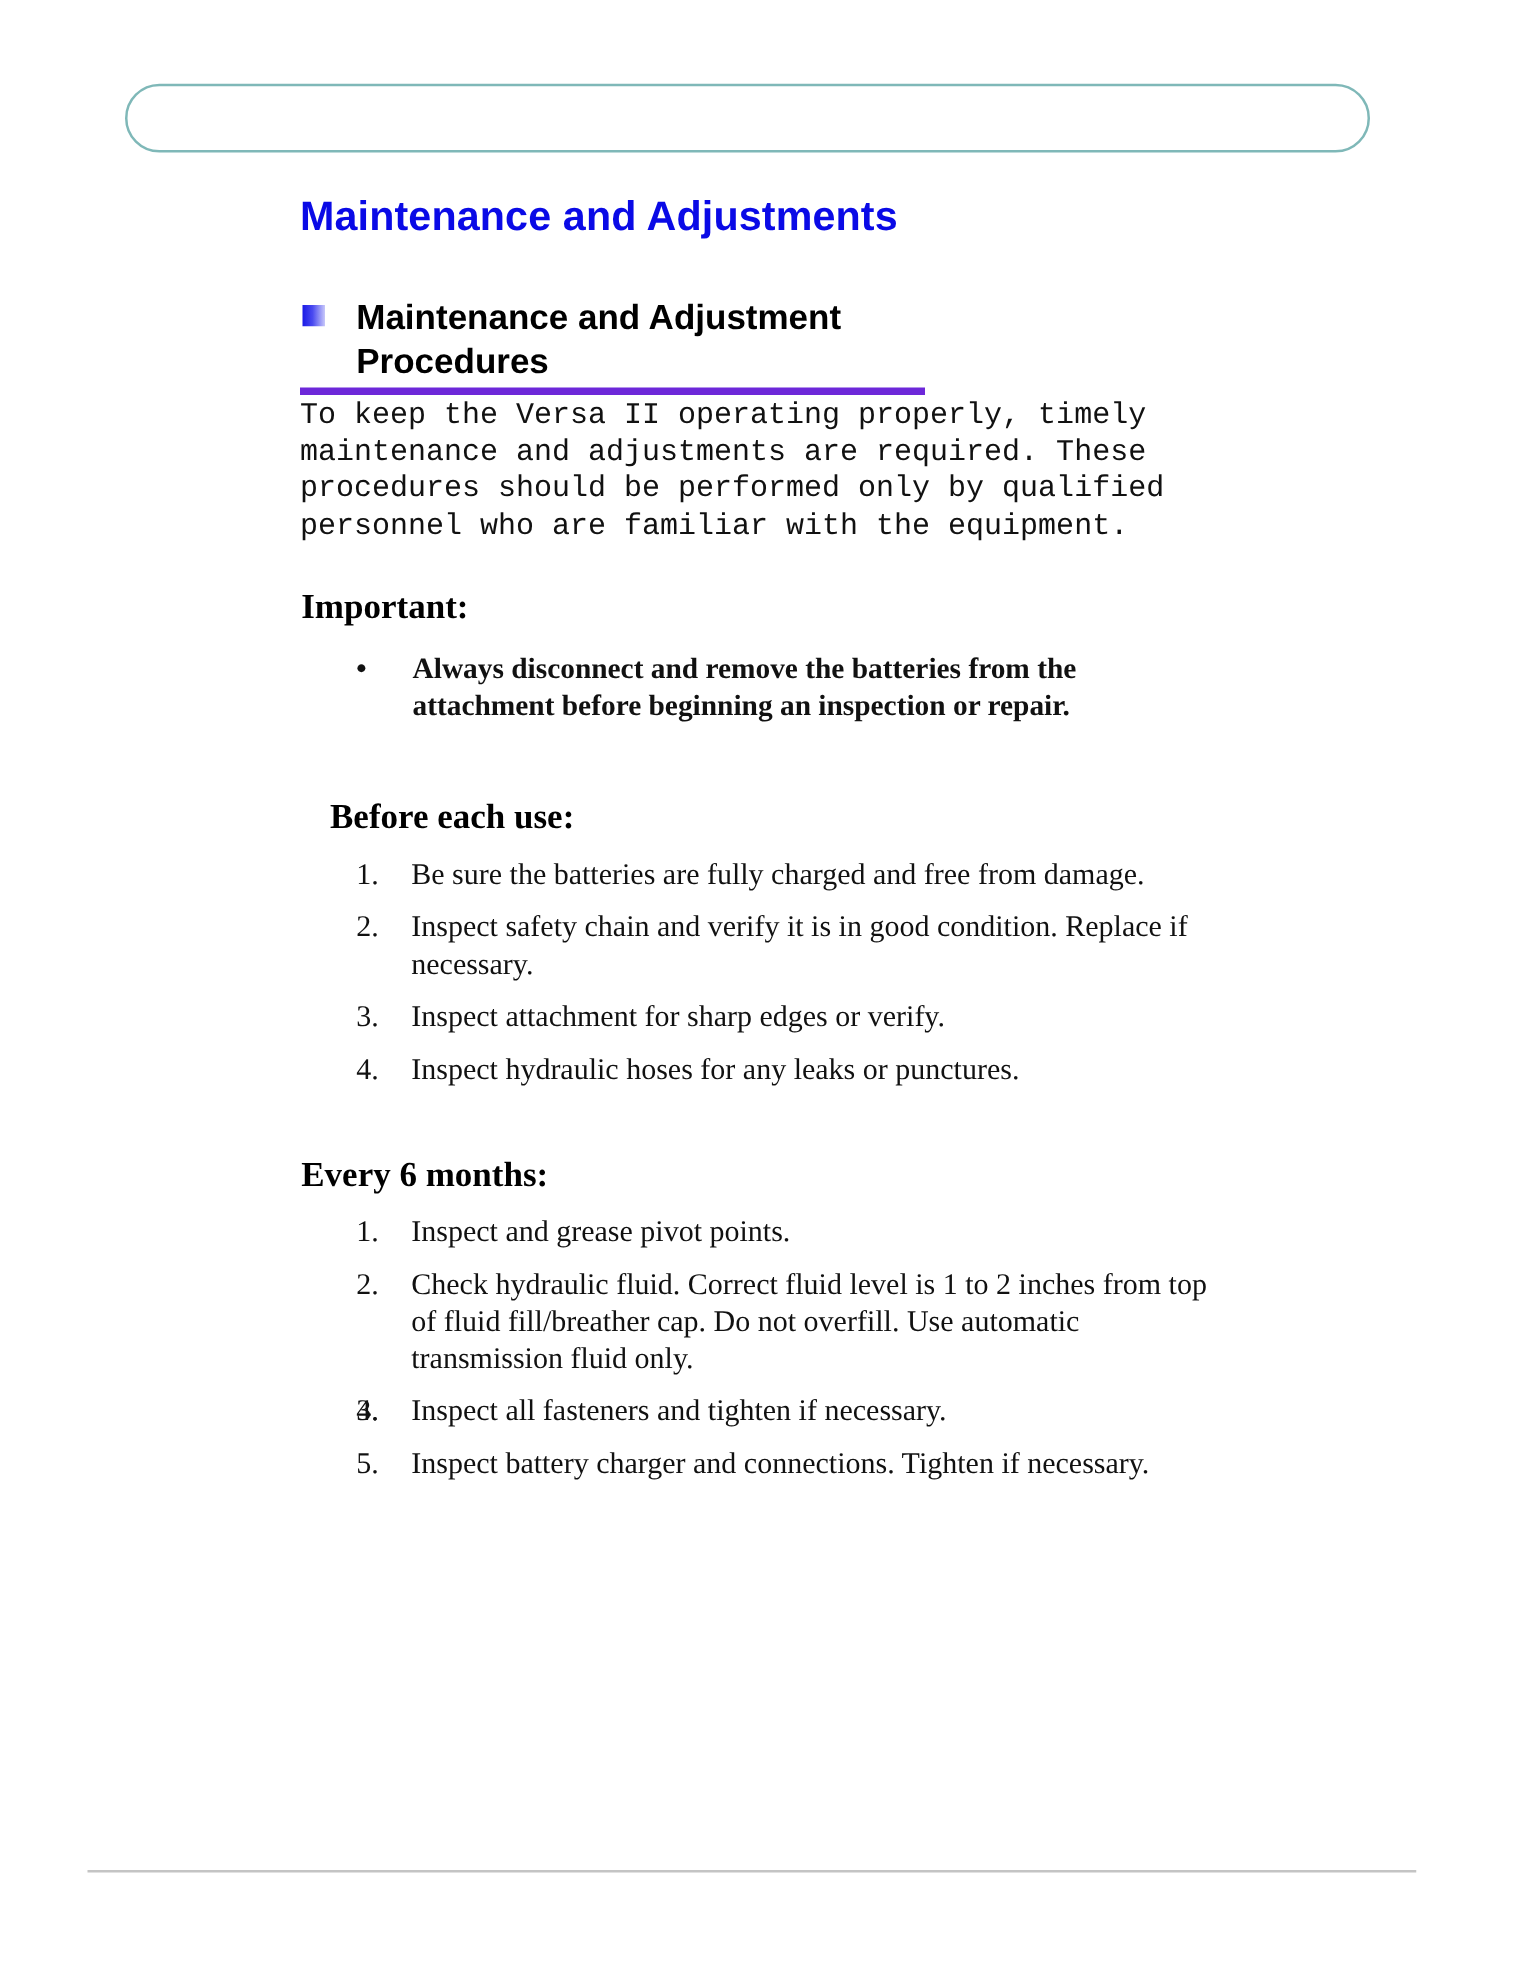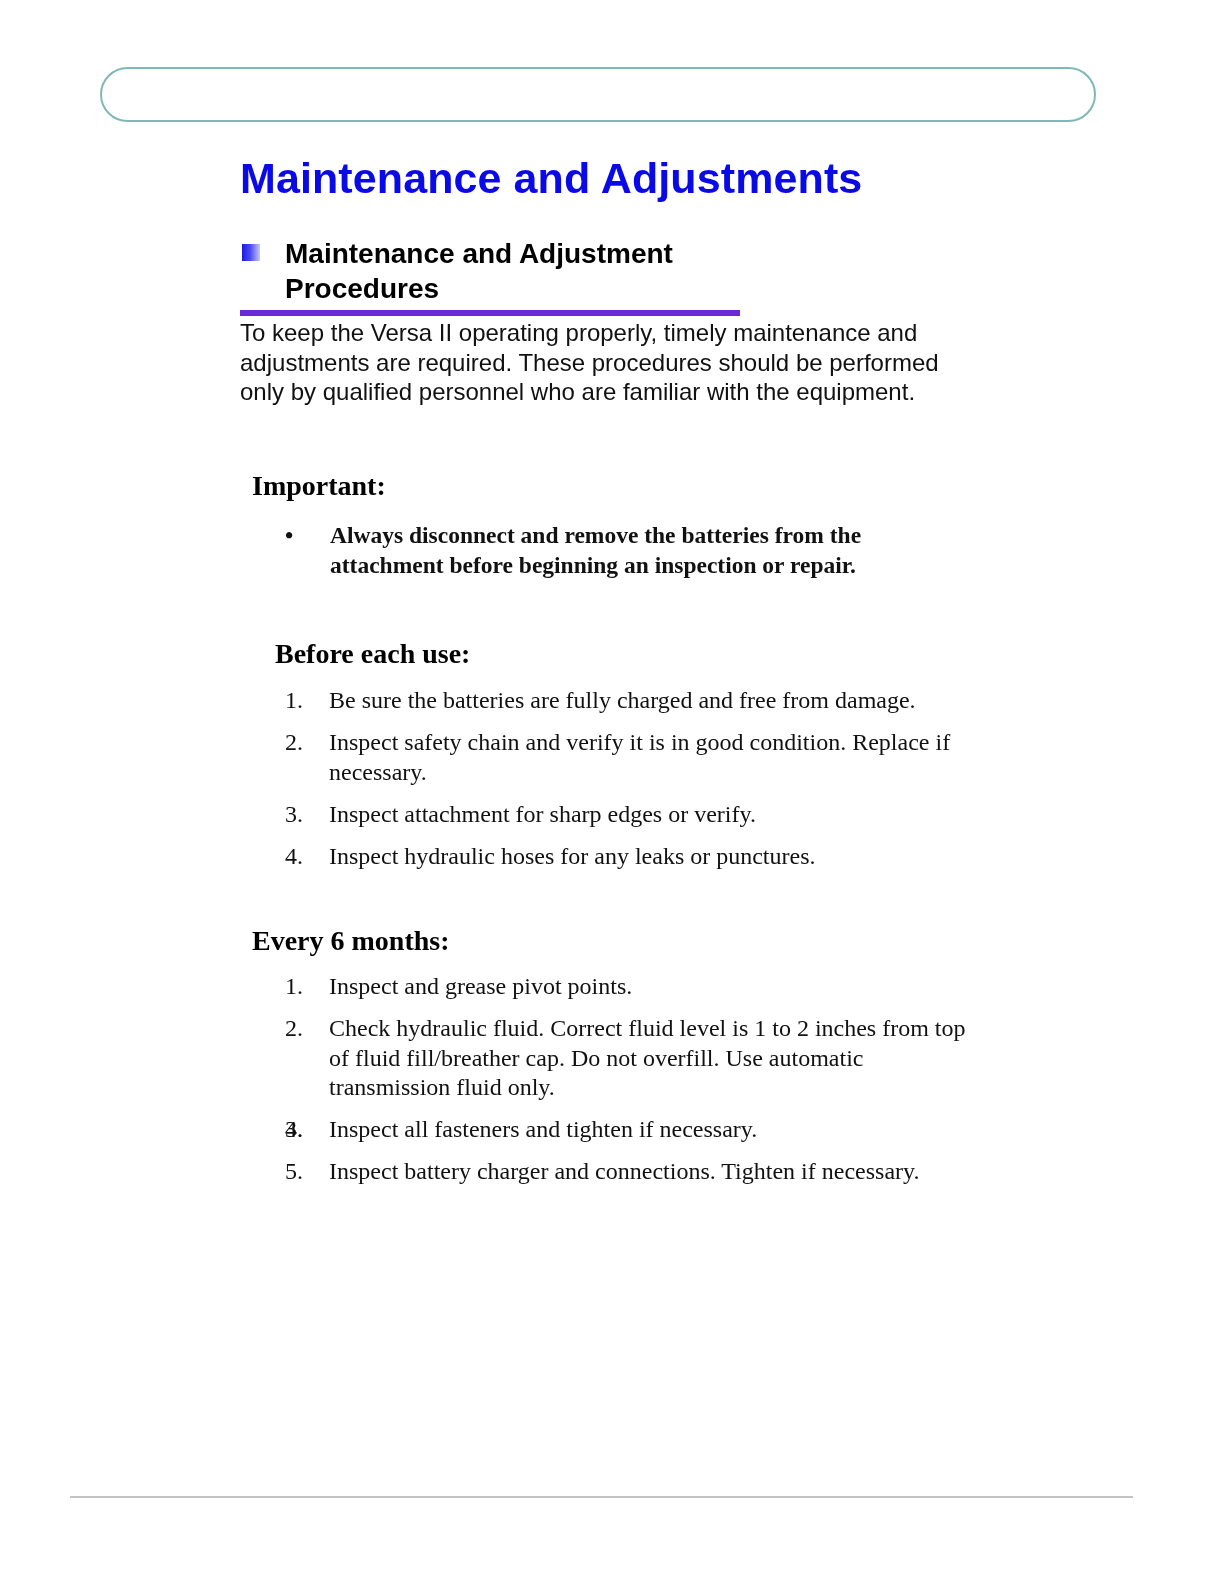--- a/index.html
+++ b/index.html
@@ -5,40 +5,40 @@
   html, body { margin: 0; padding: 0; background: #ffffff; }
   body { width: 1224px; height: 1584px; position: relative; overflow: hidden; }
   .header-box {
     position: absolute; left: 100px; top: 67px; width: 996px; height: 55px;
     border: 2px solid #7fb8b8; border-radius: 28px; box-sizing: border-box;
   }
   .content { position: absolute; left: 240px; top: 0; width: 740px; }
   .title {
     position: absolute; top: 154px; left: 0;
     font-family: "Liberation Sans", sans-serif; font-weight: bold;
-    font-size: 43px; color: #0a0ae6; white-space: nowrap; letter-spacing: 0.1px;
+    font-size: 33px; color: #0a0ae6; white-space: nowrap; letter-spacing: 0.1px;
   }
   .subhead {
     position: absolute; top: 236px; left: 0; width: 500px;
     border-bottom: 6px solid #6d28d9; padding-bottom: 4px;
   }
   .bullet-square {
     position: absolute; left: 2px; top: 8px; width: 18px; height: 17px;
     background: linear-gradient(to right, #1a1ae6 0%, #4a4af0 45%, #c8c8fa 100%);
   }
   .subhead-text {
     margin-left: 45px; font-family: "Liberation Sans", sans-serif; font-weight: bold;
     font-size: 28px; line-height: 35px; color: #000;
   }
   .para {
     position: absolute; top: 318px; left: 0; width: 720px;
-    font-family: Liberation Sans, sans-serif; font-size: 24px; line-height: 29.5px; color: #111;
+    font-family: Liberation Mono, monospace; font-size: 24px; line-height: 29.5px; color: #111;
   }
   .section-heading {
-    position: absolute; left: 12px; font-family: "Liberation Serif", serif; font-weight: bold;
+    position: absolute; left: 1px; font-family: "Liberation Serif", serif; font-weight: bold;
     font-size: 28px; color: #000; white-space: nowrap;
   }
   .important-list {
     position: absolute; top: 520px; left: 0; width: 700px;
   }
   .imp-item { position: relative; padding-left: 90px; font-family: "Liberation Serif", serif;
     font-weight: bold; font-size: 23.5px; line-height: 30px; color: #111; }
   .imp-dot { position: absolute; left: 45px; top: 0; }
   .num-list { position: absolute; left: 0; width: 740px; }
   .num-item { position: relative; padding-left: 89px; font-family: "Liberation Serif", serif;

